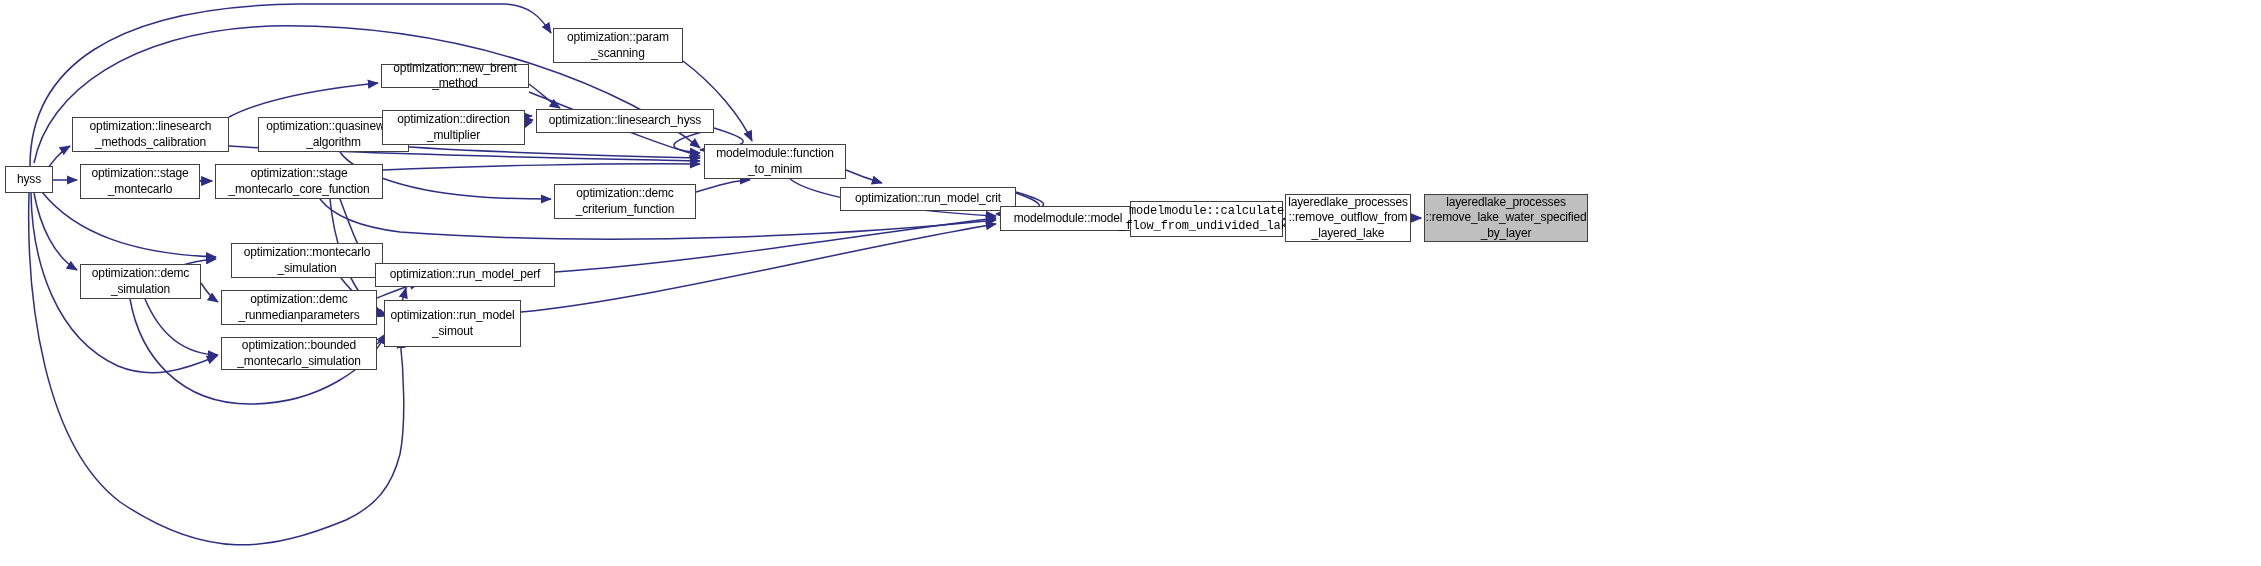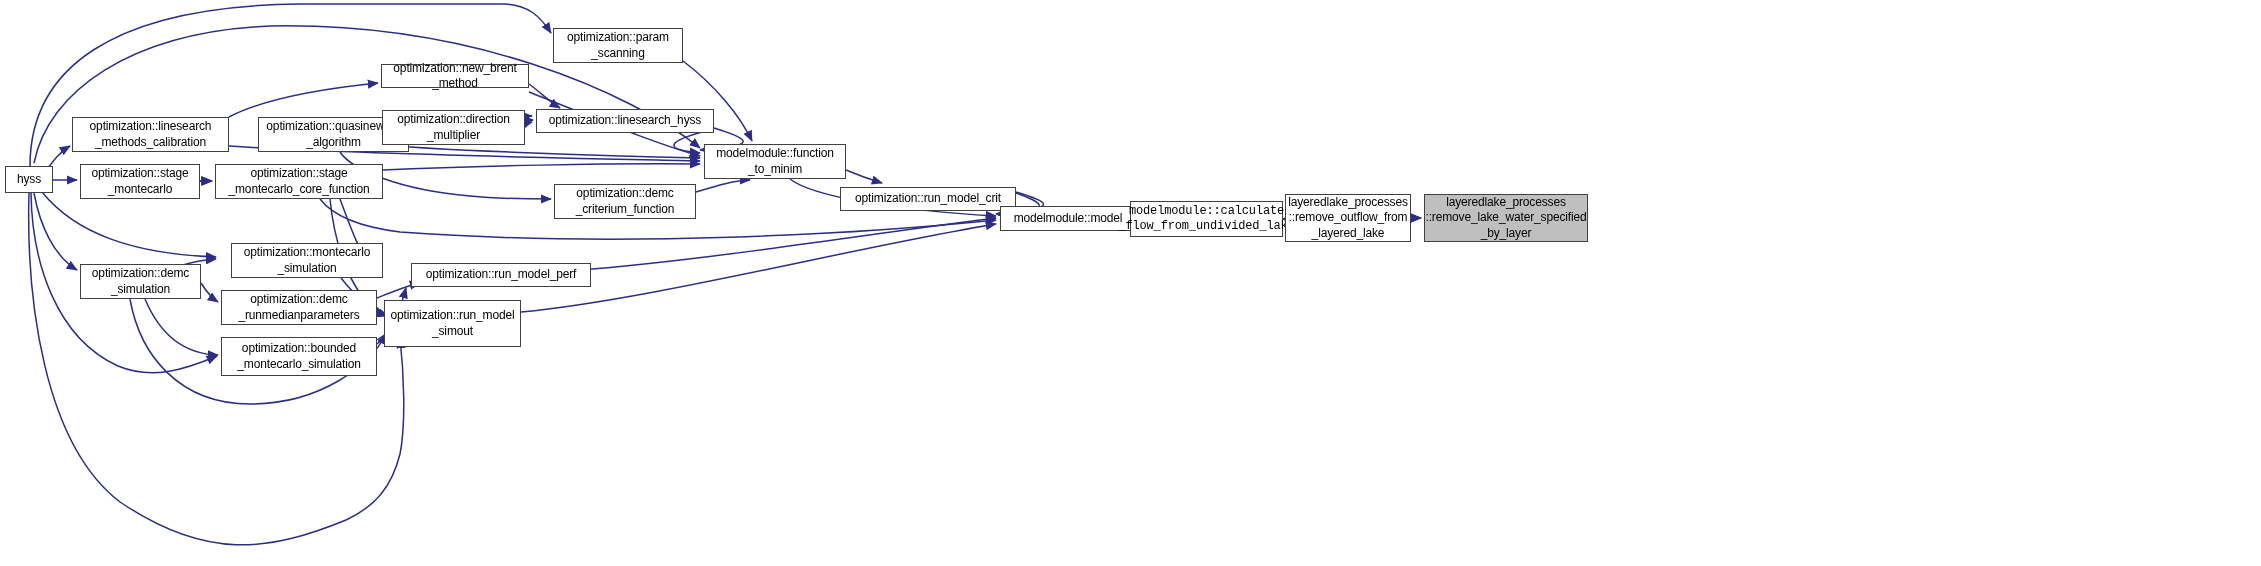--- a/index.html
+++ b/index.html
@@ -147,34 +147,34 @@
       <div class="node" style="left: 80px; top: 264px; width: 121px; height: 35px;">optimization::demc
 _simulation</div>
       <div class="node" style="left: 214px; top: 117px; width: 151px; height: 35px; margin-left: 44px;">optimization::quasinewton
 _algorithm</div>
       <div class="node" style="left: 215px; top: 164px; width: 168px; height: 35px;">optimization::stage
 _montecarlo_core_function</div>
       <div class="node" style="left: 219px; top: 243px; width: 152px; height: 35px; margin-left: 12px;">optimization::montecarlo
 _simulation</div>
       <div class="node" style="left: 221px; top: 290px; width: 156px; height: 35px;">optimization::demc
 _runmedianparameters</div>
-      <div class="node" style="left: 221px; top: 337px; width: 156px; height: 39px;">optimization::bounded
+      <div class="node" style="left: 221px; top: 337px; width: 156px; height: 33px;">optimization::bounded
 _montecarlo_simulation</div>
       <div class="node" style="left: 381px; top: 64px; width: 148px; height: 21px;">optimization::new_brent
 _method</div>
       <div class="node" style="left: 382px; top: 110px; width: 143px; height: 35px;">optimization::direction
 _multiplier</div>
       <div class="node" style="left: 554px; top: 184px; width: 142px; height: 35px;">optimization::demc
 _criterium_function</div>
       <div class="node" style="left: 553px; top: 28px; width: 130px; height: 35px;">optimization::param
 _scanning</div>
       <div class="node" style="left: 536px; top: 109px; width: 178px; height: 22px;">optimization::linesearch_hyss</div>
       <div class="node" style="left: 704px; top: 144px; width: 142px; height: 35px;">modelmodule::function
 _to_minim</div>
-      <div class="node" style="left: 375px; top: 263px; width: 180px; height: 22px; margin-left: 36px;">optimization::run_model_perf</div>
+      <div class="node" style="left: 375px; top: 263px; width: 180px; height: 22px;">optimization::run_model_perf</div>
       <div class="node" style="left: 384px; top: 300px; width: 137px; height: 47px;">optimization::run_model
 _simout</div>
       <div class="node" style="left: 840px; top: 187px; width: 176px; height: 22px;">optimization::run_model_crit</div>
       <div class="node" style="left: 1000px; top: 206px; width: 136px; height: 25px;">modelmodule::model</div>
       <div class="node" style="left: 1130px; top: 201px; width: 153px; height: 36px; font-family: Liberation Mono, monospace;">modelmodule::calculate
 _flow_from_undivided_lake</div>
       <div class="node" style="left: 1285px; top: 194px; width: 126px; height: 48px;">layeredlake_processes
 ::remove_outflow_from
 _layered_lake</div>
       <div class="node highlight" style="left: 1424px; top: 194px; width: 164px; height: 48px; background: rgb(191, 191, 191);">layeredlake_processes

